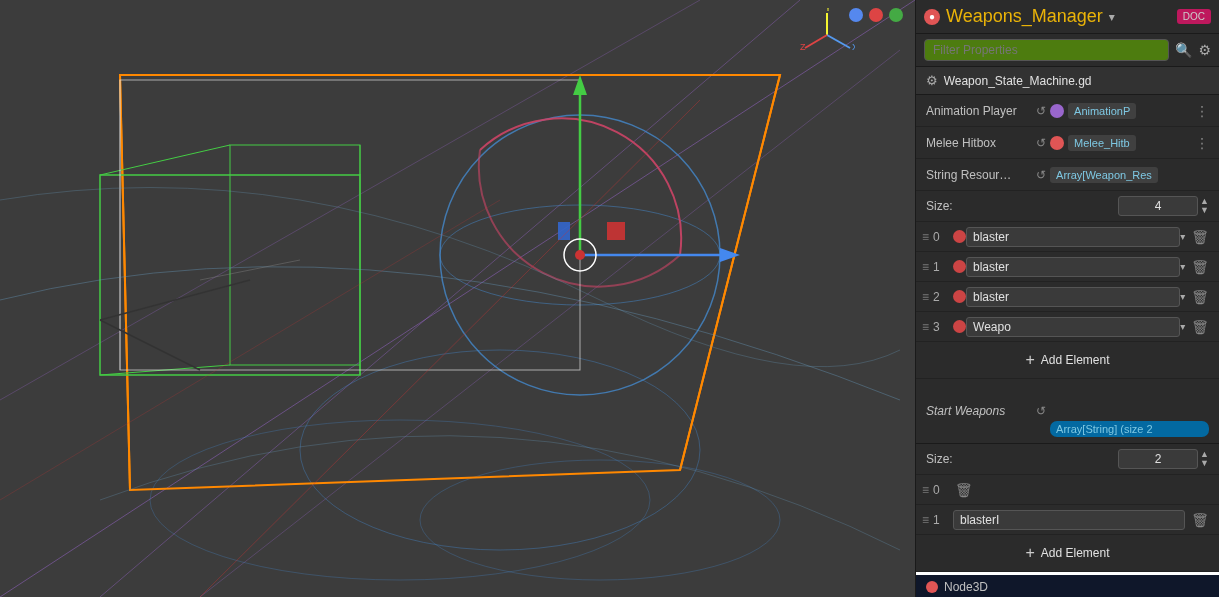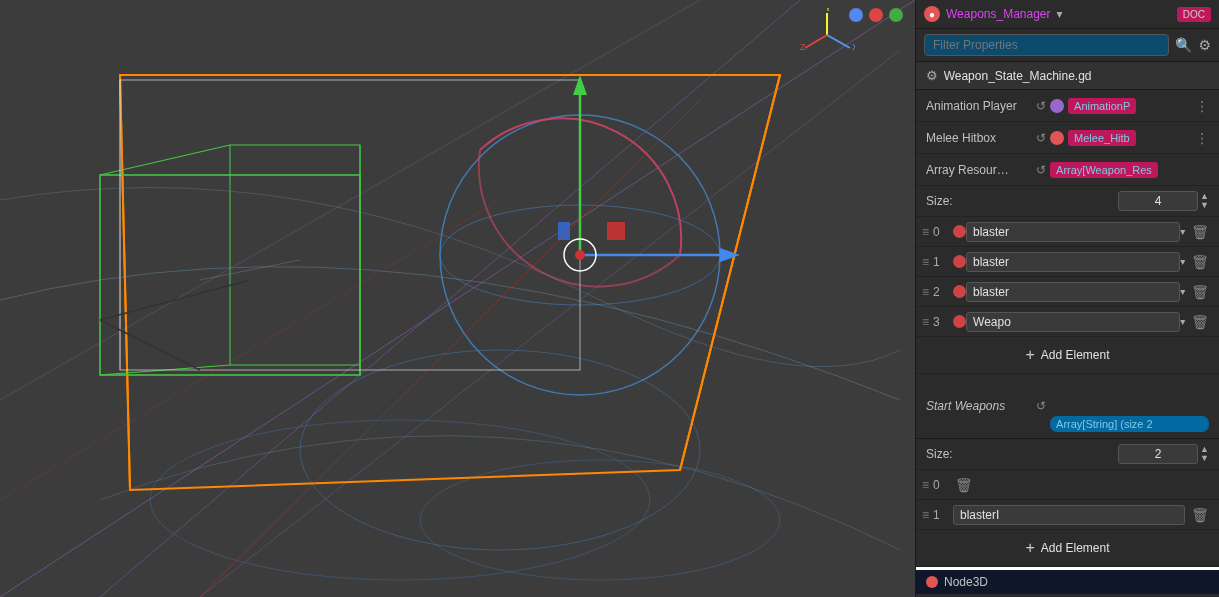--- a/index.html
+++ b/index.html
@@ -77,22 +77,22 @@
       height: 16px;
       border-radius: 50%;
       background: #e05555;
       display: flex; align-items: center; justify-content: center;
       font-size: 10px;
       color: white;
       font-weight: bold;
     }
 
     #node-name-text {
-      color: #d946ef;
-      font-size: 12px;
+      color: #eab308;
+      font-size: 18px;
       font-weight: 500;
     }
 
     .dropdown-arrow {
       color: #aaa;
       font-size: 12px;
     }
 
     .doc-btn {
       background: #be185d;
@@ -108,21 +108,21 @@
     #filter-row {
       display: flex;
       align-items: center;
       padding: 5px 8px;
       border-bottom: 1px solid #1a1a1a;
       gap: 6px;
     }
 
     #filter-input {
       flex: 1;
-      background: #0c4a6e;
+      background: #4d7c0f;
       border: 1px solid #555;
       border-radius: 4px;
       padding: 3px 8px;
       color: #ccc;
       font-size: 12px;
       outline: none;
     }
 
     .filter-icon-btn {
       background: none;
@@ -179,21 +179,21 @@
     .prop-value {
       flex: 1;
       display: flex;
       align-items: center;
       gap: 4px;
     }
 
     .prop-value-text {
       color: #7ec8e3;
       font-size: 11px;
-      background: #be185d;
+      background: #404040;
       padding: 2px 6px;
       border-radius: 3px;
       overflow: hidden;
       text-overflow: ellipsis;
       white-space: nowrap;
       max-width: 140px;
     }
 
     .prop-value-icon {
       width: 14px;
@@ -537,21 +537,21 @@
     <span class="prop-label">Melee Hitbox</span>
     <span class="prop-reset">↺</span>
     <div class="prop-value">
       <span class="prop-value-icon" style="background:#e05555;"></span>
       <span class="prop-value-text">Melee_Hitb</span>
     </div>
     <span class="prop-more">⋮</span>
   </div>
 
   <div class="prop-row">
-    <span class="prop-label">Array Resour…</span>
+    <span class="prop-label">String Resour…</span>
     <span class="prop-reset">↺</span>
     <div class="prop-value">
       <span class="prop-value-text">Array[Weapon_Res</span>
     </div>
   </div>
 
   <div class="size-row">
     <span class="size-label">Size:</span>
     <div class="size-input-wrap">
       <input type="text" class="size-input" value="4" style="">

